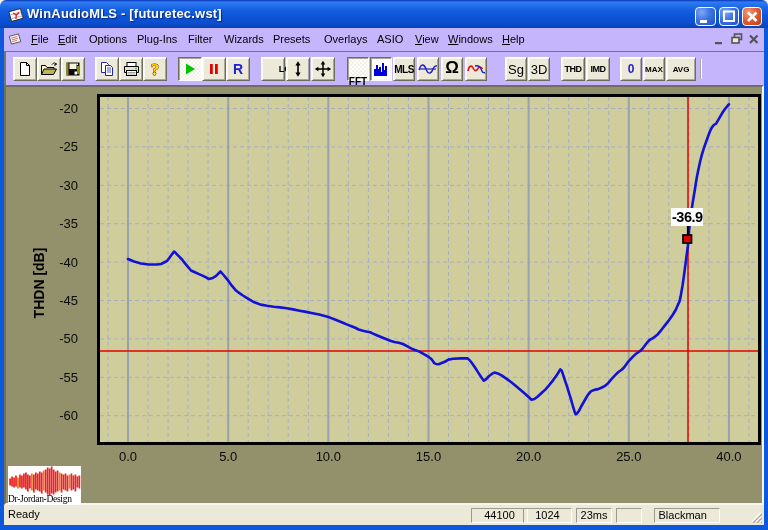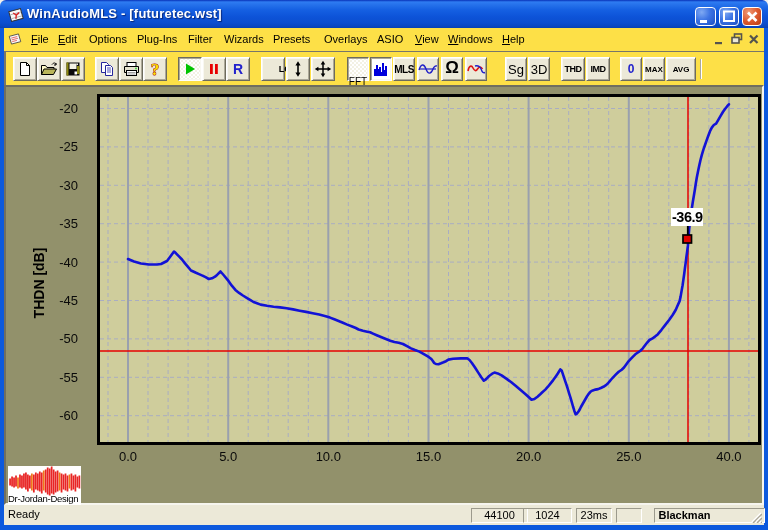--- a/index.html
+++ b/index.html
@@ -15,21 +15,21 @@
 #titletext { position:absolute; left:27px; top:6px; color:#fff; font-size:13px; font-weight:bold;
   text-shadow:1px 1px 1px rgba(5,25,90,.75); letter-spacing:0.2px; white-space:nowrap; }
 .wbtn { position:absolute; top:6.5px; width:20.5px; height:19.5px; border-radius:4px;
   border:1px solid #ffffff; }
 #btn-min  { left:695px; background:radial-gradient(circle at 30% 25%,#7fa9f3 0%,#3d74e4 45%,#1c4fc4 100%); }
 #btn-max  { left:718.5px; background:radial-gradient(circle at 30% 25%,#7fa9f3 0%,#3d74e4 45%,#1c4fc4 100%); }
 #btn-close{ left:741.5px; background:radial-gradient(circle at 30% 25%,#f09a77 0%,#dd5b30 50%,#bb3b10 100%); }
 .wbtn svg { position:absolute; left:0; top:0; }
 
 
-#band { position:absolute; left:4px; top:28px; width:760px; height:58px; background:#fde047; }
+#band { position:absolute; left:4px; top:28px; width:760px; height:58px; background:#c4b5fd; }
 #band .groove { position:absolute; left:0; top:23px; width:760px; height:1px; background:#77766a; }
 #band .ledge { position:absolute; left:0; top:23px; width:1.5px; height:35px; background:#77766a; }
 .menuitem { position:absolute; top:5px; font-size:11px; color:#000; white-space:nowrap; }
 .mdibtn { position:absolute; top:4px; width:14px; height:14px; }
 #mdiicon { position:absolute; left:4px; top:4px; }
 
 
 .tb { position:absolute; top:29px; height:24px; background:#ece9d8;
   border:1px solid; border-color:#ffffff #6e6c5c #6e6c5c #ffffff;
   box-shadow:inset 1px 1px 0 #f8f7f1, inset -1px -1px 0 #aca899;
@@ -50,21 +50,21 @@
   border-right:2px solid #f6f5ee; border-bottom:2px solid #f6f5ee; }
 #plot { position:absolute; left:91px; top:7px; width:664px; height:351px;
   border:3px solid #000; background:#cfcd9c; }
 .ylab { position:absolute; left:14px; width:58px; text-align:right; font-size:13px; color:#0a0a0a; }
 .xlab { position:absolute; width:44px; text-align:center; top:362px; font-size:13px; color:#0a0a0a; }
 #ytitle { position:absolute; left:-47px; top:188px; width:160px; text-align:center;
   transform:rotate(-90deg); font-size:14px; font-weight:bold; color:#000; }
 #xtitle { position:absolute; left:343px; top:384px; width:160px; text-align:center;
   font-size:14px; font-weight:bold; color:#000; }
 #logo { position:absolute; left:2px; top:379px; width:73px; height:39px; background:#fff; }
-#logo .lt { position:absolute; left:0px; bottom:1.5px; font-size:9.5px; letter-spacing:-0.3px; color:#000; white-space:nowrap; }
+#logo .lt { position:absolute; left:0px; bottom:1.5px; font-size:9.5px; letter-spacing:-0.3px; color:#000; white-space:nowrap;font-family:Liberation Serif, serif; }
 
 
 #status { position:absolute; left:4px; top:505px; width:760px; height:20px; background:#ece9d8; }
 #status .txt { position:absolute; left:4px; top:3px; font-size:11px; color:#000; }
 .panel { position:absolute; top:3px; height:15px; font-size:11px; color:#000;
   border:1px solid; border-color:#9c9a8c #fff #fff #9c9a8c; text-align:center; line-height:13px; }
 </style>
 </head>
 <body>
 
@@ -197,21 +197,21 @@
         <path d="M8 1.2 l-2.6 4.2 h5.2 z M8 16.8 l-2.6-4.2 h5.2 z" fill="#000"></path>
       </svg>
     </div>
   <div class="tb" style="left:307px; width:24px;">
       <svg width="18" height="18" viewBox="0 0 18 18">
         <path d="M9 3 v12 M3 9 h12" stroke="#000" stroke-width="1.5"></path>
         <path d="M9 0.8 l-2.3 3.6 h4.6 z M9 17.2 l-2.3-3.6 h4.6 z M0.8 9 l3.6-2.3 v4.6 z M17.2 9 l-3.6-2.3 v4.6 z" fill="#000"></path>
       </svg>
     </div>
   <div class="tb pressed" style="left:343px; width:22px;">
-      <span style="font-size:10px; font-weight:normal;margin-top:24px;">FFT</span>
+      <span style="font-size:10px; font-weight:bold;margin-top:24px;">FFT</span>
     </div>
   <div class="tb pressed white" style="left:366px; width:22px;">
       <svg width="18" height="18" viewBox="0 0 18 18">
         <path d="M2 16 V9 h2 V5 h2 v4 h1 V7 h2 v5 h1 V3 h2 v7 h1 V6 h2 v10 z" fill="#0000dd"></path>
       </svg>
     </div>
   <div class="tb" style="left:389px; width:22px;">
       <span style="font-size:10px; font-weight:bold; letter-spacing:-0.5px;text-align:center;">MLS</span>
     </div>
   <div class="tb" style="left:413px; width:22px;">
@@ -366,21 +366,21 @@
     <div class="lt">Dr-Jordan-Design</div>
   </div>
 </div>
 
 <div id="status">
   <div class="txt">Ready</div>
   <div class="panel" style="left:467px; width:57px;">44100</div>
   <div class="panel" style="left:519px; width:49px;">1024</div>
   <div class="panel" style="left:572px; width:36px;">23ms</div>
   <div class="panel" style="left:612px; width:26px;"></div>
-  <div class="panel" style="left:649.5px; width:111px; text-align:left; padding-left:4px;font-weight:bold;">Blackman</div>
+  <div class="panel" style="left:649.5px; width:66px; text-align:left; padding-left:4px;">Blackman</div>
   <svg style="position:absolute; right:2px; bottom:2px;" width="14" height="14" viewBox="0 0 14 14">
     <g stroke-width="1.5">
       <path d="M13 4 L4 13" stroke="#fff"></path>
         <path d="M14 5 L5 14" stroke="#aca899"></path>
       <path d="M13 8 L8 13" stroke="#fff"></path>
         <path d="M14 9 L9 14" stroke="#aca899"></path>
       <path d="M13 12 L12 13" stroke="#fff"></path>
         <path d="M14 13 L13 14" stroke="#aca899"></path>
     </g>
   </svg>

